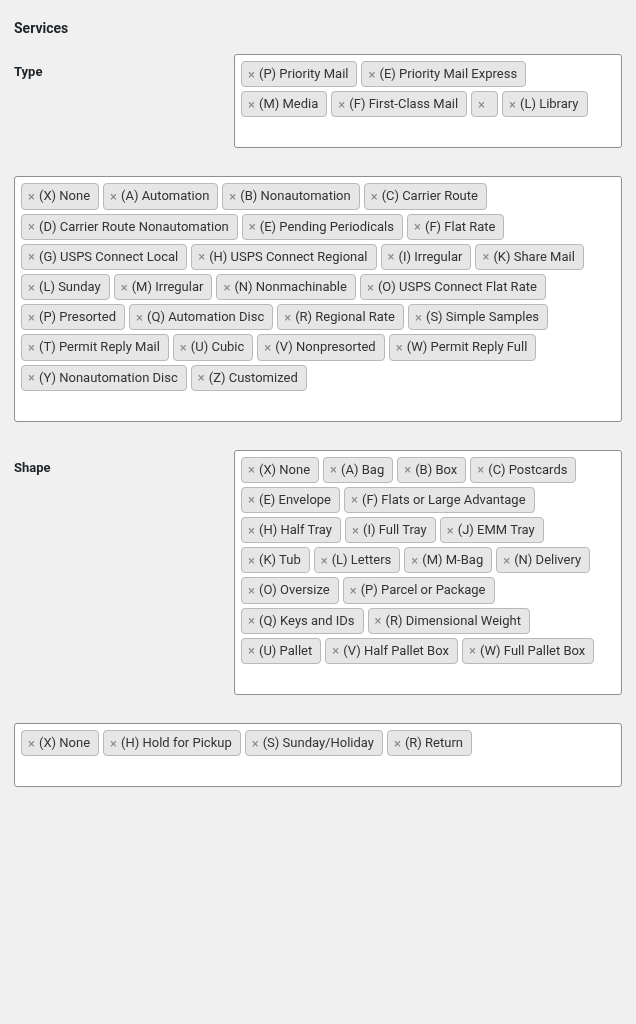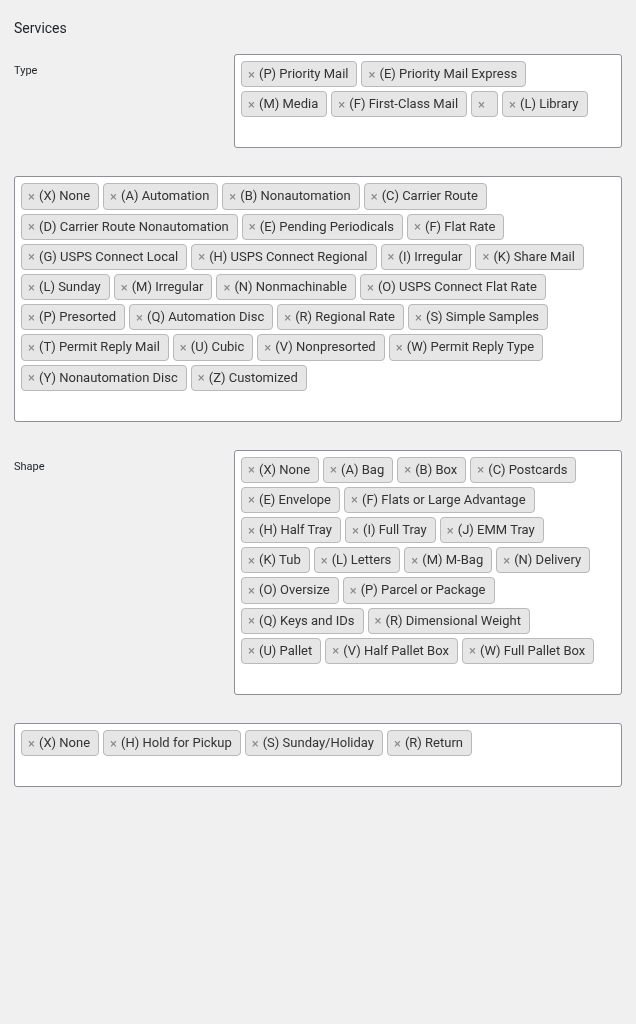--- a/index.html
+++ b/index.html
@@ -6,33 +6,33 @@
   body {
     margin: 0;
     padding: 14px;
     font-family: -apple-system, BlinkMacSystemFont, "Segoe UI", Roboto, sans-serif;
     font-size: 13px;
     background: #f0f0f1;
     color: #1d2327;
     width: 636px;
   }
   .section-title {
-    font-weight: 400;
+    font-weight: 700;
     font-size: 14px;
     margin: 6px 0 18px 0;
   }
   .field-row {
     display: flex;
     align-items: flex-start;
     margin-bottom: 28px;
   }
   .field-label {
     flex: 0 0 220px;
-    font-weight: 400;
-    font-size: 11px;
+    font-weight: 700;
+    font-size: 13px;
     padding-top: 10px;
   }
   .tag-box {
     flex: 1;
     background: #fff;
     border: 1px solid #8c8f94;
     border-radius: 3px;
     padding: 6px 6px 2px 6px;
     min-height: 60px;
     display: flex;
@@ -186,21 +186,21 @@
           <span class="tag">
             <span class="tag-close">×</span>
             <span>(U) Cubic</span>
           </span>
           <span class="tag">
             <span class="tag-close">×</span>
             <span>(V) Nonpresorted</span>
           </span>
           <span class="tag">
             <span class="tag-close">×</span>
-            <span>(W) Permit Reply Type</span>
+            <span>(W) Permit Reply Full</span>
           </span>
           <span class="tag">
             <span class="tag-close">×</span>
             <span>(Y) Nonautomation Disc</span>
           </span>
           <span class="tag">
             <span class="tag-close">×</span>
             <span>(Z) Customized</span>
           </span>
         </div>

